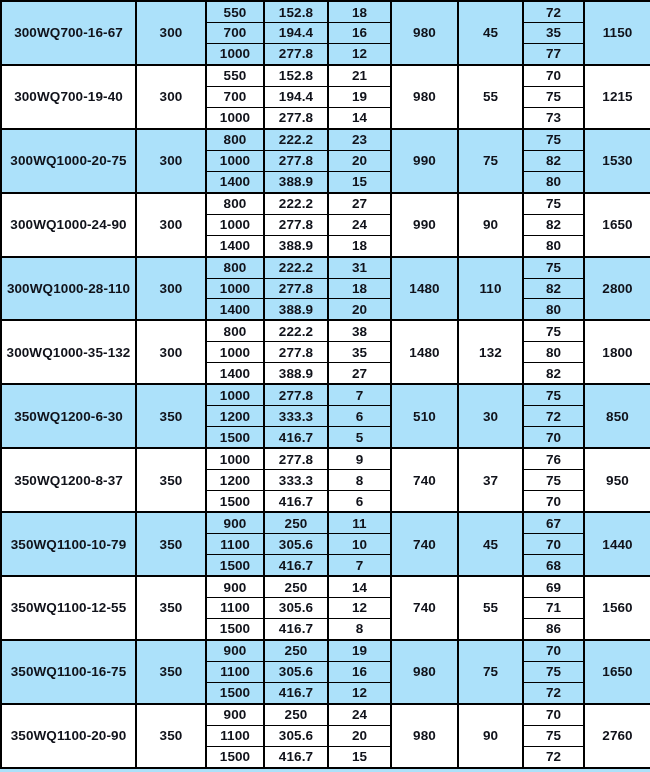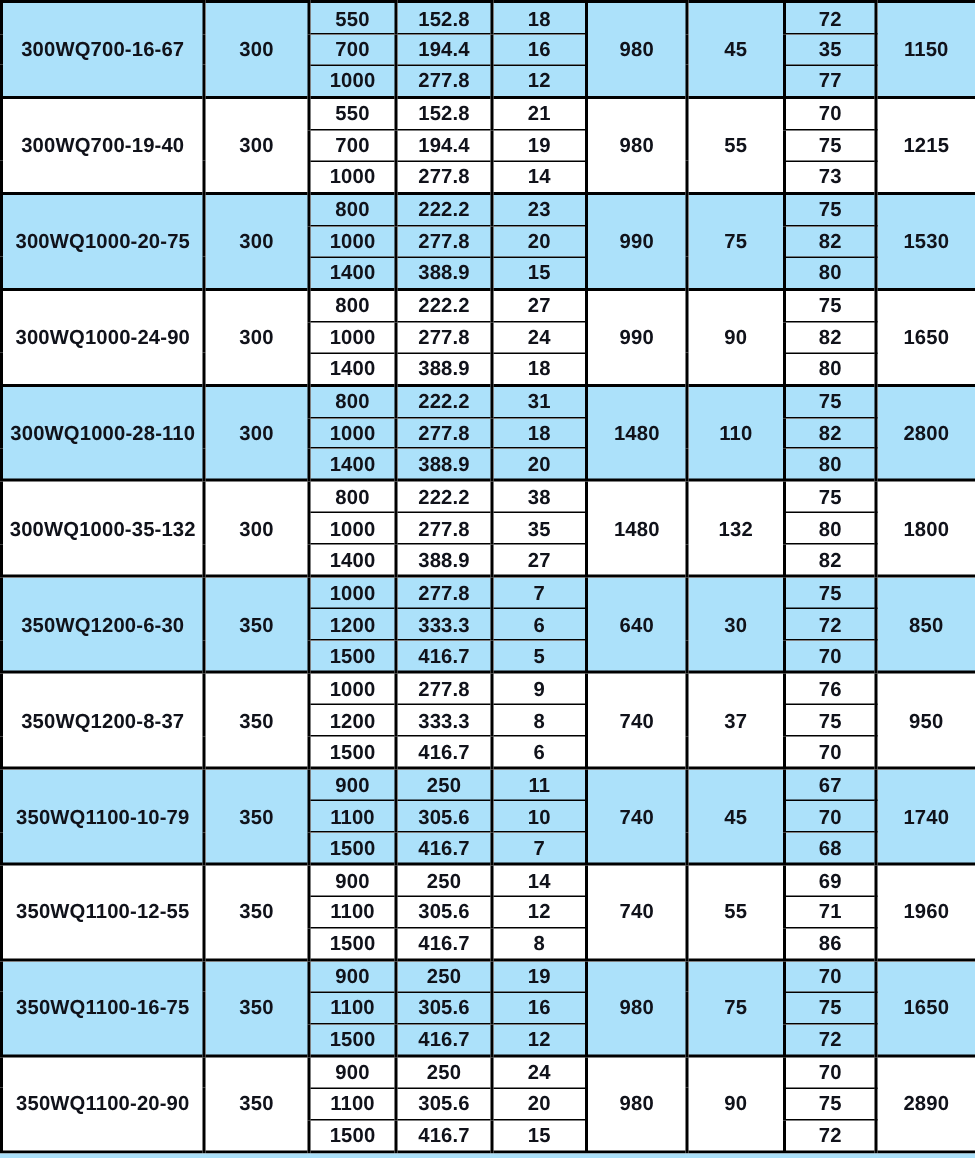--- a/index.html
+++ b/index.html
@@ -205,21 +205,21 @@
           <td class="sub-sep">388.9</td>
           <td class="sub-sep">27</td>
           <td class="sub-sep">82</td>
         </tr>
         <tr class="blue group-start">
           <td rowspan="3">350WQ1200-6-30</td>
           <td rowspan="3">350</td>
           <td>1000</td>
           <td>277.8</td>
           <td>7</td>
-          <td rowspan="3">640</td>
+          <td rowspan="3">510</td>
           <td rowspan="3">30</td>
           <td>75</td>
           <td rowspan="3">850</td>
         </tr>
         <tr class="blue">
           <td class="sub-sep">1200</td>
           <td class="sub-sep">333.3</td>
           <td class="sub-sep">6</td>
           <td class="sub-sep">72</td>
         </tr>
@@ -254,21 +254,21 @@
         </tr>
         <tr class="blue group-start">
           <td rowspan="3">350WQ1100-10-79</td>
           <td rowspan="3">350</td>
           <td>900</td>
           <td>250</td>
           <td>11</td>
           <td rowspan="3">740</td>
           <td rowspan="3">45</td>
           <td>67</td>
-          <td rowspan="3">1740</td>
+          <td rowspan="3">1440</td>
         </tr>
         <tr class="blue">
           <td class="sub-sep">1100</td>
           <td class="sub-sep">305.6</td>
           <td class="sub-sep">10</td>
           <td class="sub-sep">70</td>
         </tr>
         <tr class="blue">
           <td class="sub-sep">1500</td>
           <td class="sub-sep">416.7</td>
@@ -277,21 +277,21 @@
         </tr>
         <tr class="white group-start">
           <td rowspan="3">350WQ1100-12-55</td>
           <td rowspan="3">350</td>
           <td>900</td>
           <td>250</td>
           <td>14</td>
           <td rowspan="3">740</td>
           <td rowspan="3">55</td>
           <td>69</td>
-          <td rowspan="3">1960</td>
+          <td rowspan="3">1560</td>
         </tr>
         <tr class="white">
           <td class="sub-sep">1100</td>
           <td class="sub-sep">305.6</td>
           <td class="sub-sep">12</td>
           <td class="sub-sep">71</td>
         </tr>
         <tr class="white">
           <td class="sub-sep">1500</td>
           <td class="sub-sep">416.7</td>
@@ -323,21 +323,21 @@
         </tr>
         <tr class="white group-start">
           <td rowspan="3">350WQ1100-20-90</td>
           <td rowspan="3">350</td>
           <td>900</td>
           <td>250</td>
           <td>24</td>
           <td rowspan="3">980</td>
           <td rowspan="3">90</td>
           <td>70</td>
-          <td rowspan="3">2890</td>
+          <td rowspan="3">2760</td>
         </tr>
         <tr class="white">
           <td class="sub-sep">1100</td>
           <td class="sub-sep">305.6</td>
           <td class="sub-sep">20</td>
           <td class="sub-sep">75</td>
         </tr>
         <tr class="white">
           <td class="sub-sep">1500</td>
           <td class="sub-sep">416.7</td>

